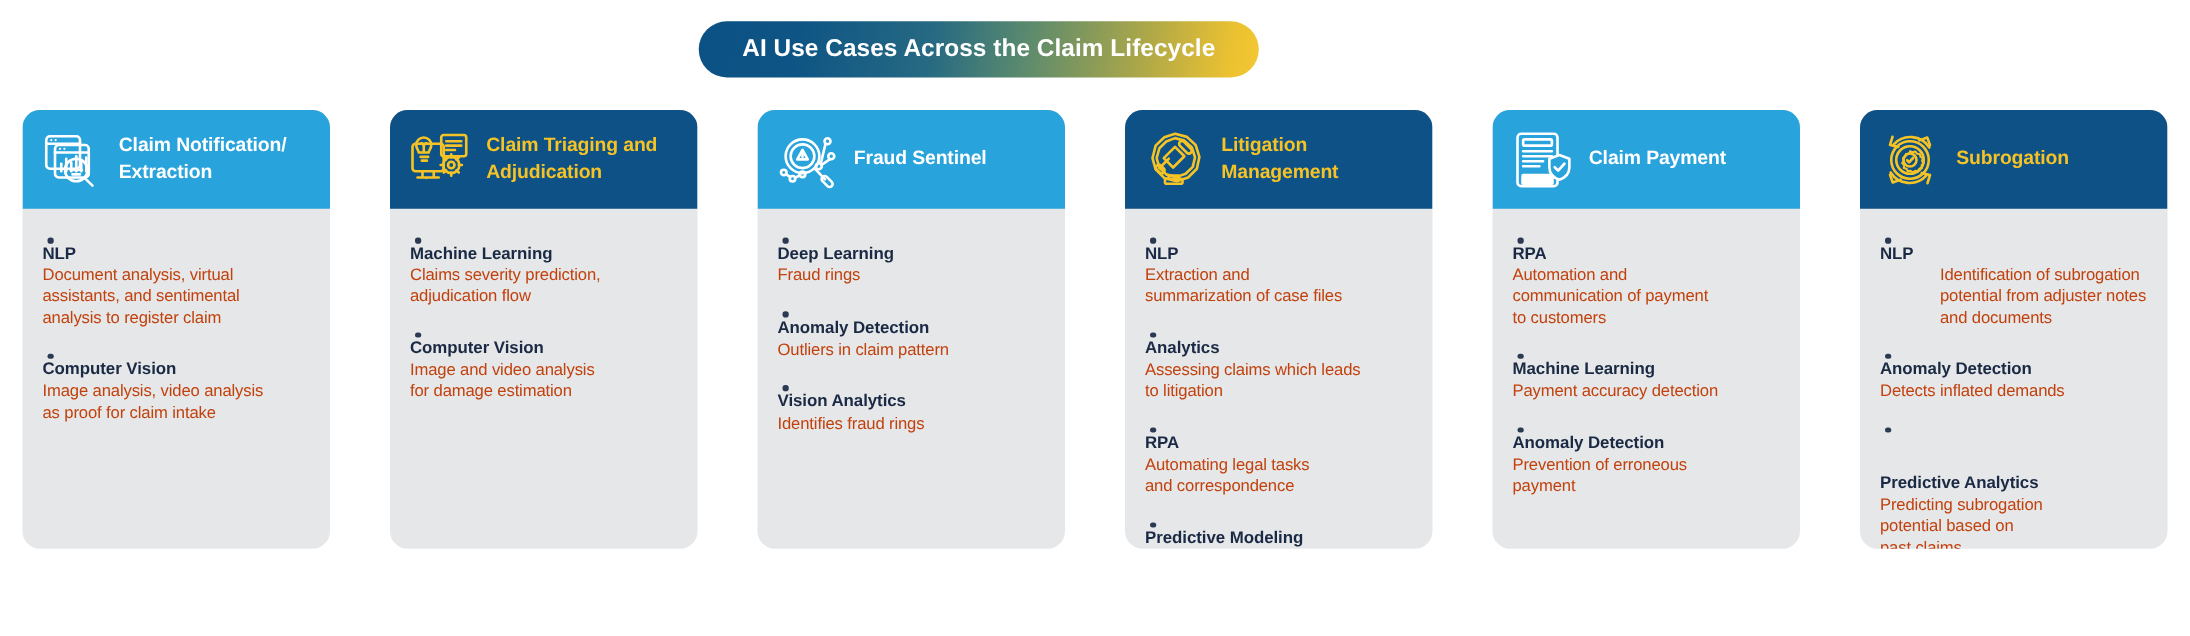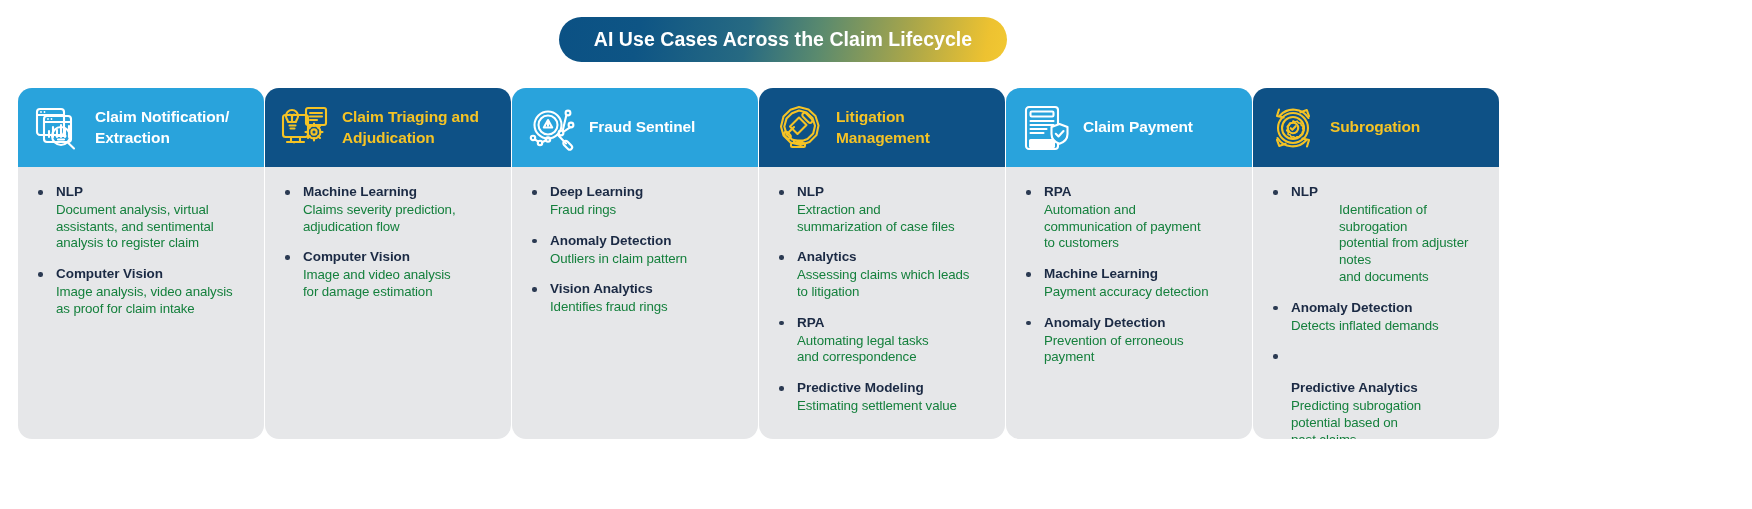--- a/index.html
+++ b/index.html
@@ -41,20 +41,21 @@
 
   
   .cards {
     position: absolute;
     left: 18px;
     top: 88px;
     width: 1716px;
     height: 273px;
     display: flex;
     gap: 1px;
+    justify-content: space-between;
   }
   .card {
     width: 246px;
     height: 351px;
     border-radius: 14px;
     background: #e6e7e9;
     overflow: hidden;
     display: flex;
     flex-direction: column;
   }
@@ -90,20 +91,21 @@
 
   
   .card-body {
     flex: 1 1 auto;
     padding: 17px 12px 10px 16px;
   }
   .bullet-item {
     display: flex;
     align-items: flex-start;
     margin-bottom: 14px;
+    flex-direction: column;
   }
   .bullet-item:last-child { margin-bottom: 0; }
   .bullet-dot {
     flex: 0 0 auto;
     width: 22px;
     padding-top: 6px;
     color: #2b3a52;
     font-size: 13px;
     line-height: 1;
   }
@@ -117,21 +119,21 @@
   }
   .bullet-text { flex: 1 1 auto; }
   .bullet-title {
     color: #1b2a44;
     font-size: 13.5px;
     font-weight: bold;
     line-height: 1.25;
     letter-spacing: -0.05px;
   }
   .bullet-desc {
-    color: #15803d;
+    color: #c2410c;
     font-size: 13.3px;
     line-height: 1.26;
     letter-spacing: -0.1px;
     margin-top: 1px;
     white-space: pre-line;
   }
 </style>
 </head>
 <body>
 

